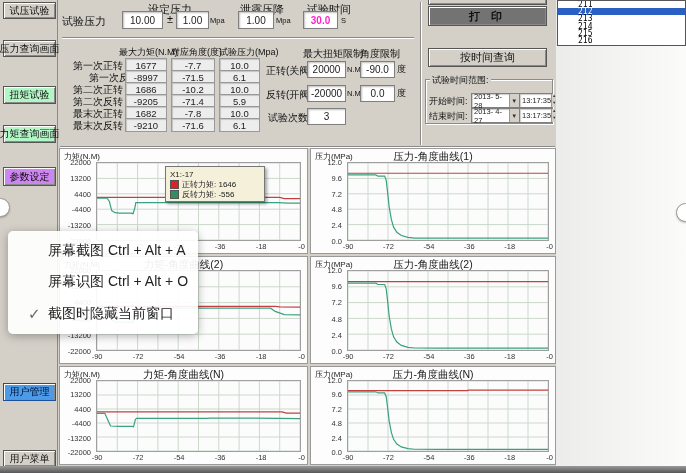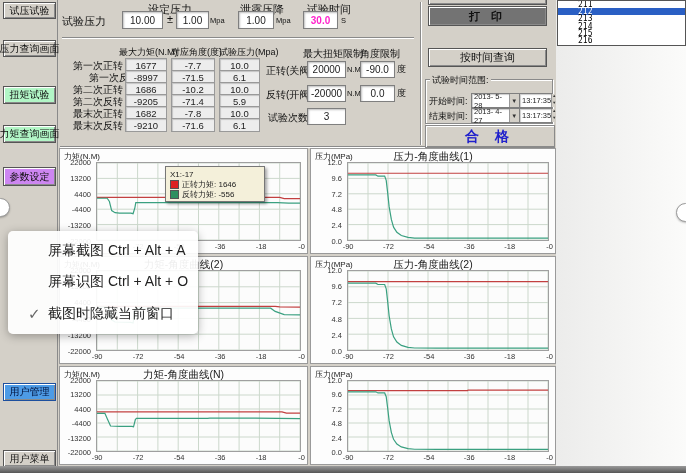--- a/index.html
+++ b/index.html
@@ -182,21 +182,20 @@
     <span class="arrow">▼</span>
   </div>
   <div class="spin" style="left:519px;top:108px;width:29px;height:13px;">
     <span>13:17:35</span>
     <span class="ud">
         <div>▲</div>
         <div>▼</div>
       </span>
   </div>
 
-  <div class="result-box" style="left:425px;top:125px;width:128px;height:21px;">合 格</div>
 
   <div class="right-panel">
     <div class="listbox" id="report-list">
         <div class="list-item">211</div>
         <div class="list-item sel">212</div>
         <div class="list-item">213</div>
         <div class="list-item">214</div>
         <div class="list-item">215</div>
         <div class="list-item">216</div>
       </div>
@@ -423,20 +422,21 @@
           <div class="xtick" style="left: 0%;">-90</div>
           <div class="xtick" style="left: 20%;">-72</div>
           <div class="xtick" style="left: 40%;">-54</div>
           <div class="xtick" style="left: 60%;">-36</div>
           <div class="xtick" style="left: 80%;">-18</div>
           <div class="xtick" style="left: 100%;">-0</div>
         </div>
       </div>
       <div class="chart-panel" style="left: 310px; top: 366px; width: 244px; height: 97px;">
         <div class="chart-ylabel">压力(MPa)</div>
+        <div class="chart-title">压力-角度曲线(N)</div>
         <div class="plot">
           <svg viewBox="0 0 100 100" preserveAspectRatio="none">
             <line x1="0.00" y1="0" x2="0.00" y2="100" stroke="#ccd8cc" stroke-width="1" vector-effect="non-scaling-stroke"></line>
             <line x1="10.00" y1="0" x2="10.00" y2="100" stroke="#ccd8cc" stroke-width="1" vector-effect="non-scaling-stroke"></line>
             <line x1="20.00" y1="0" x2="20.00" y2="100" stroke="#ccd8cc" stroke-width="1" vector-effect="non-scaling-stroke"></line>
             <line x1="30.00" y1="0" x2="30.00" y2="100" stroke="#ccd8cc" stroke-width="1" vector-effect="non-scaling-stroke"></line>
             <line x1="40.00" y1="0" x2="40.00" y2="100" stroke="#ccd8cc" stroke-width="1" vector-effect="non-scaling-stroke"></line>
             <line x1="50.00" y1="0" x2="50.00" y2="100" stroke="#ccd8cc" stroke-width="1" vector-effect="non-scaling-stroke"></line>
             <line x1="60.00" y1="0" x2="60.00" y2="100" stroke="#ccd8cc" stroke-width="1" vector-effect="non-scaling-stroke"></line>
             <line x1="70.00" y1="0" x2="70.00" y2="100" stroke="#ccd8cc" stroke-width="1" vector-effect="non-scaling-stroke"></line>

